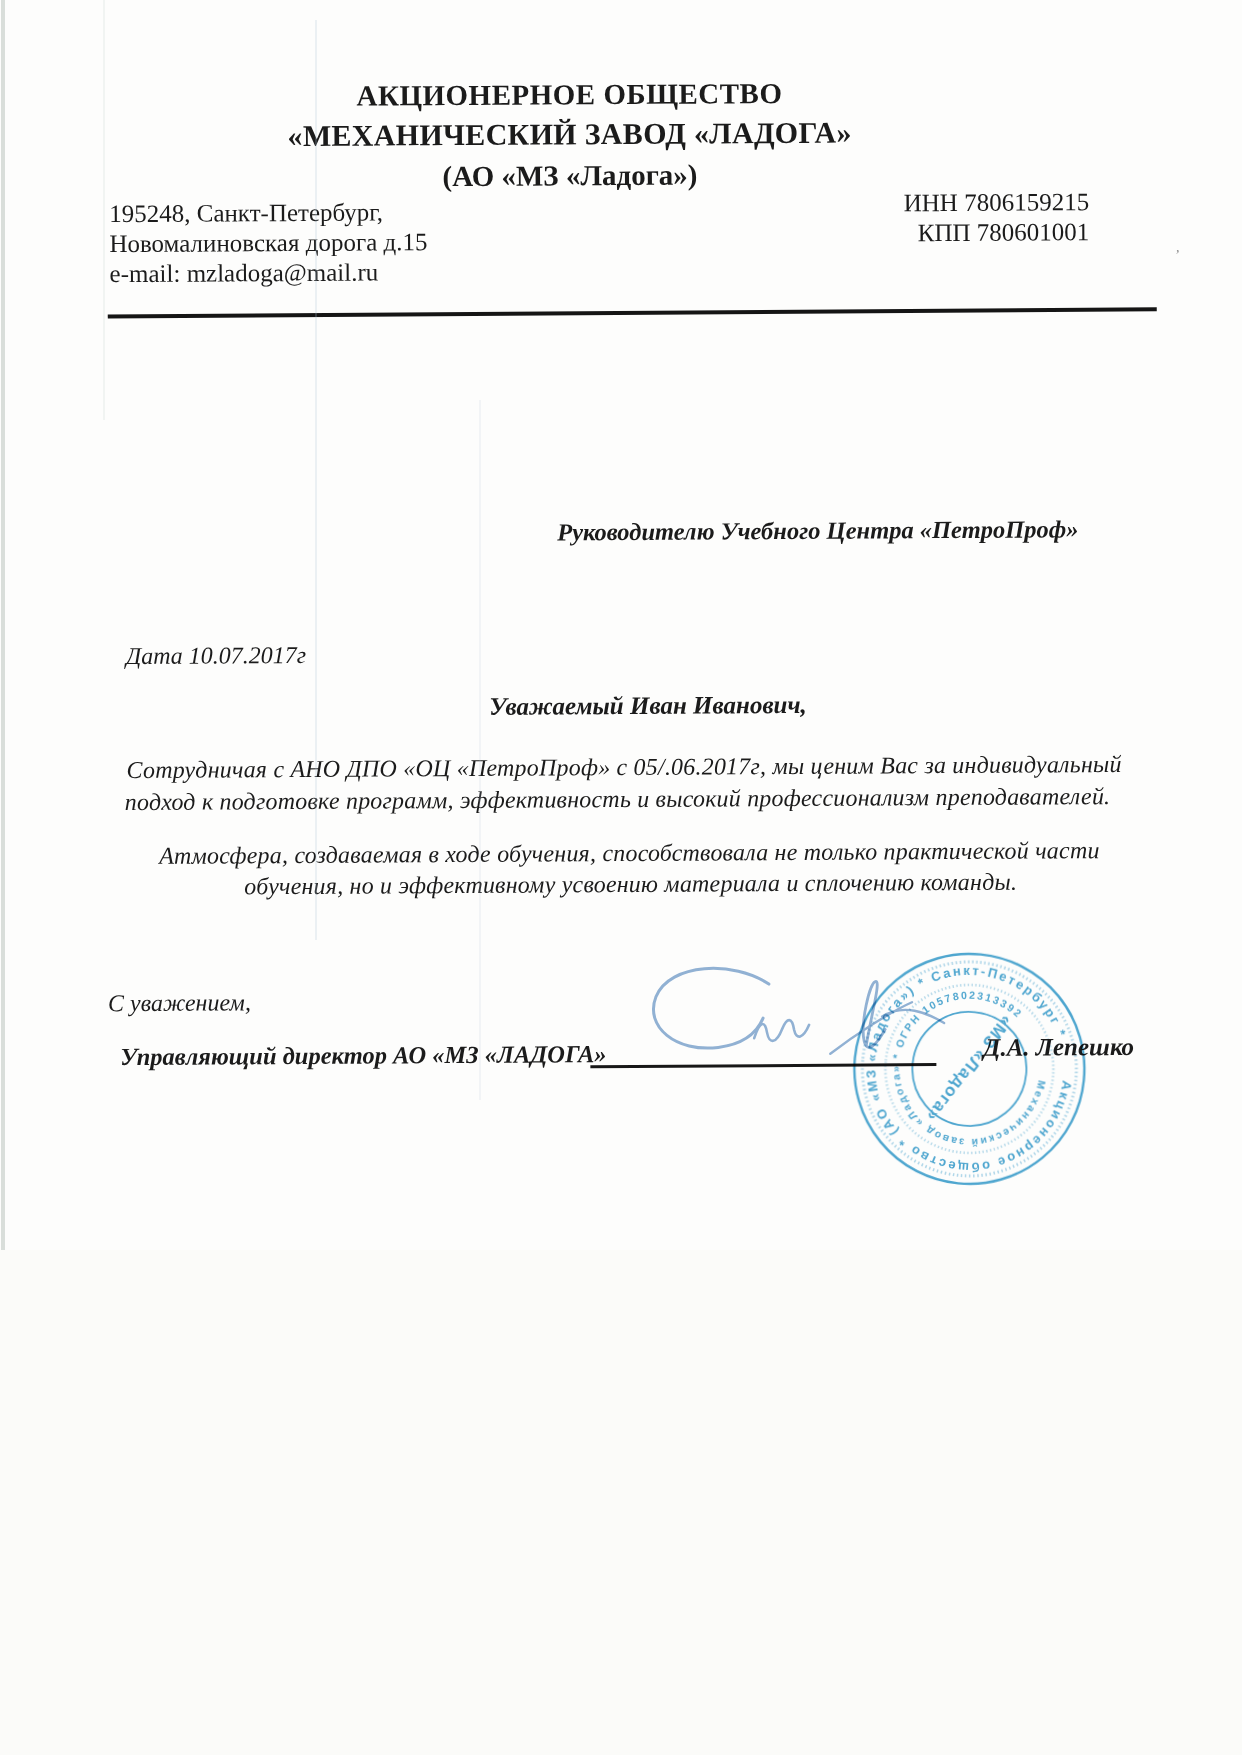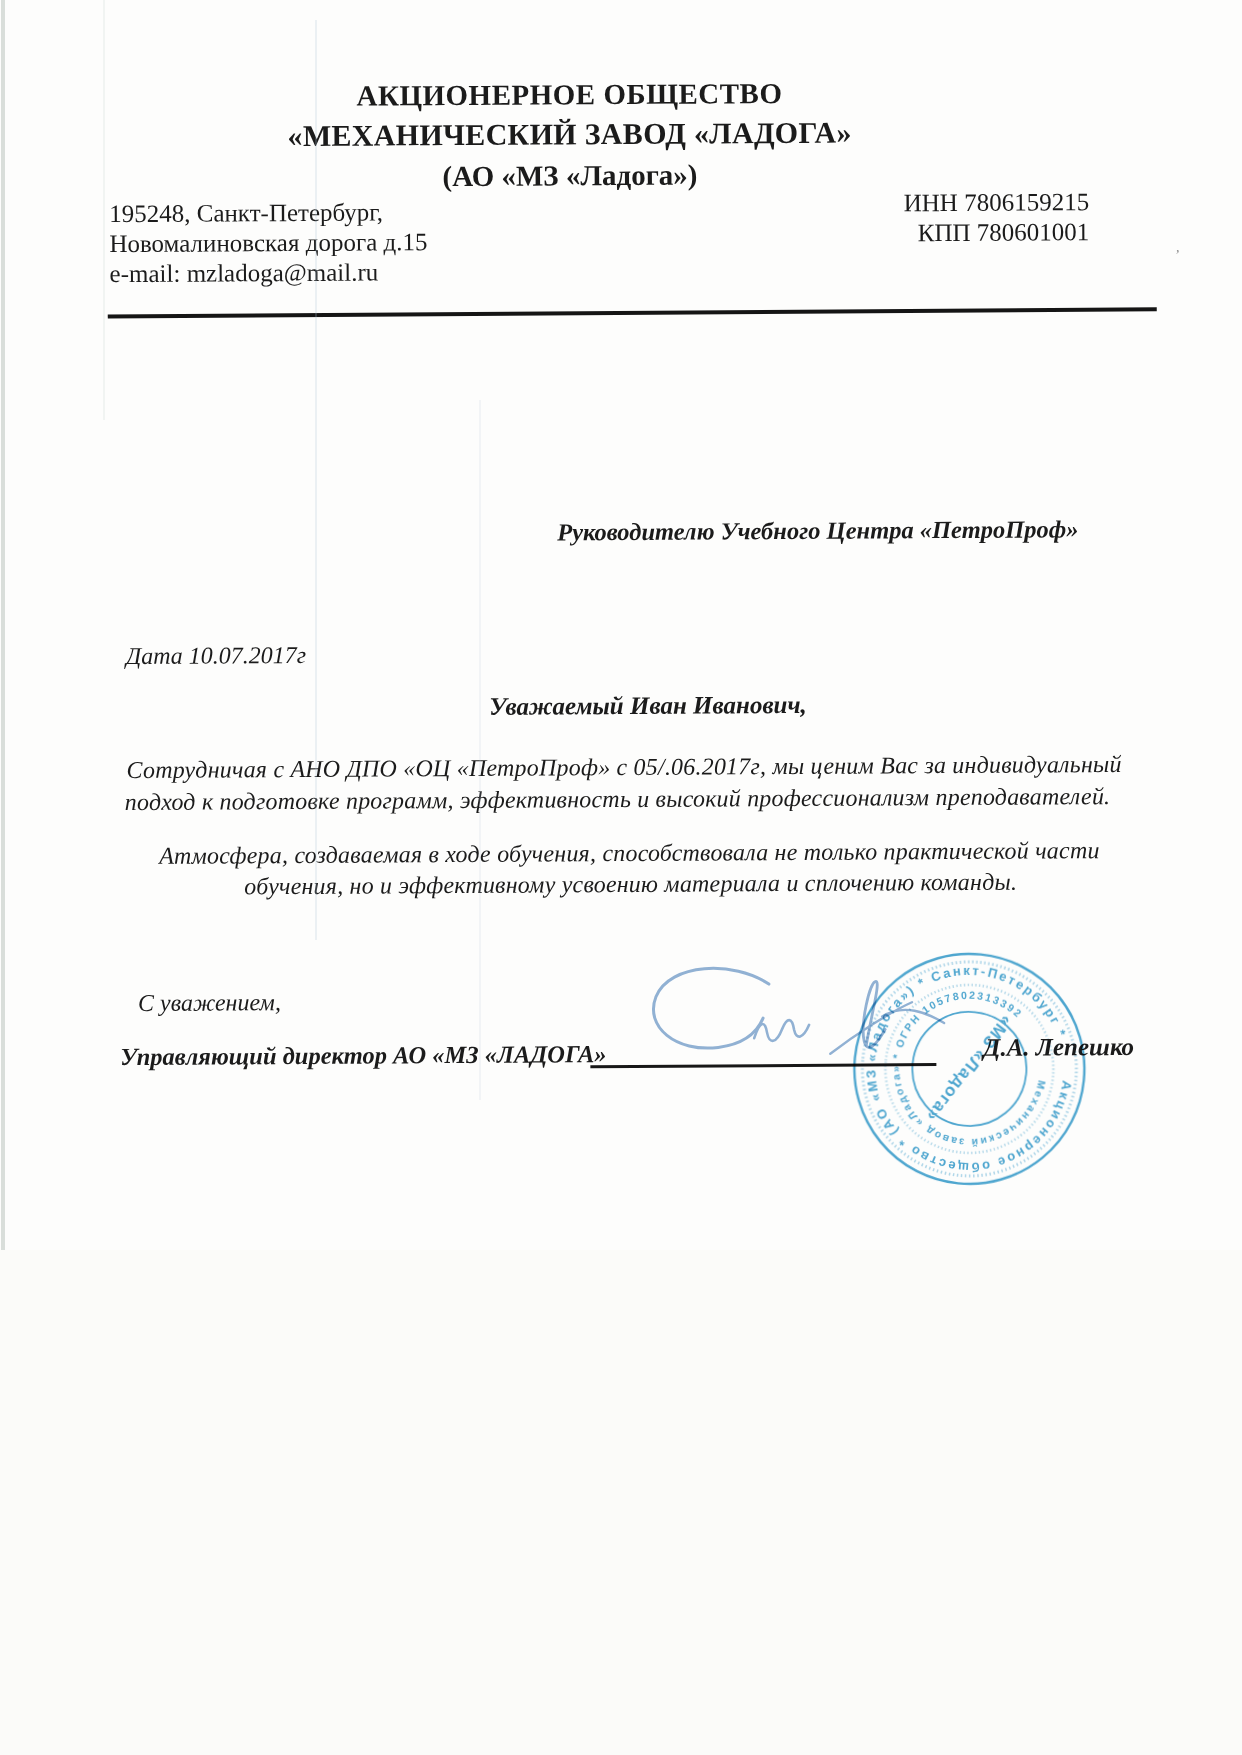--- a/index.html
+++ b/index.html
@@ -21,21 +21,21 @@
   .rule{top:311px;left:108px;width:1049px;height:4px;background:#151515;transform:rotate(-0.05deg);}
   
   .recipient{top:518px;left:556px;font-weight:bold;font-style:italic;font-size:24.5px;}
   .dateline{top:640px;left:124px;font-style:italic;font-size:24px;}
   .salutation{top:692px;left:487px;font-weight:bold;font-style:italic;font-size:25px;}
   .body-line{font-style:italic;font-size:24px;letter-spacing:.2px;}
   .p1l1{top:754px;left:124px;}
   .p1l2{top:786px;left:122px;}
   .p2l1{top:840px;left:156px;}
   .p2l2{top:871px;left:241px;}
-  .closing{top:987px;left:134px;font-style:italic;font-size:24px;}
+  .closing{top:987px;left:104px;font-style:italic;font-size:24px;}
   .sig-title{top:1040px;left:116px;font-weight:bold;font-style:italic;font-size:24.5px;}
   .sig-line{top:1065px;left:586px;width:346px;height:3px;background:#171717;}
   .sig-name{top:1036px;left:979px;font-weight:bold;font-style:italic;font-size:25px;}
   
   .edge-left{top:0;left:1px;width:4px;height:1755px;background:rgba(150,162,155,.35);}
   .streak{top:0;width:2px;height:1755px;}
   .s1{left:103px;background:rgba(190,205,200,.18);height:420px;}
   .s2{left:315px;background:rgba(175,195,215,.22);top:20px;height:920px;}
   .s3{left:479px;background:rgba(185,200,215,.16);top:400px;height:700px;}
   .bottom-fade{left:0;top:1742px;width:1242px;height:13px;background:linear-gradient(to bottom,rgba(0,0,0,0),rgba(120,120,118,.12));}

